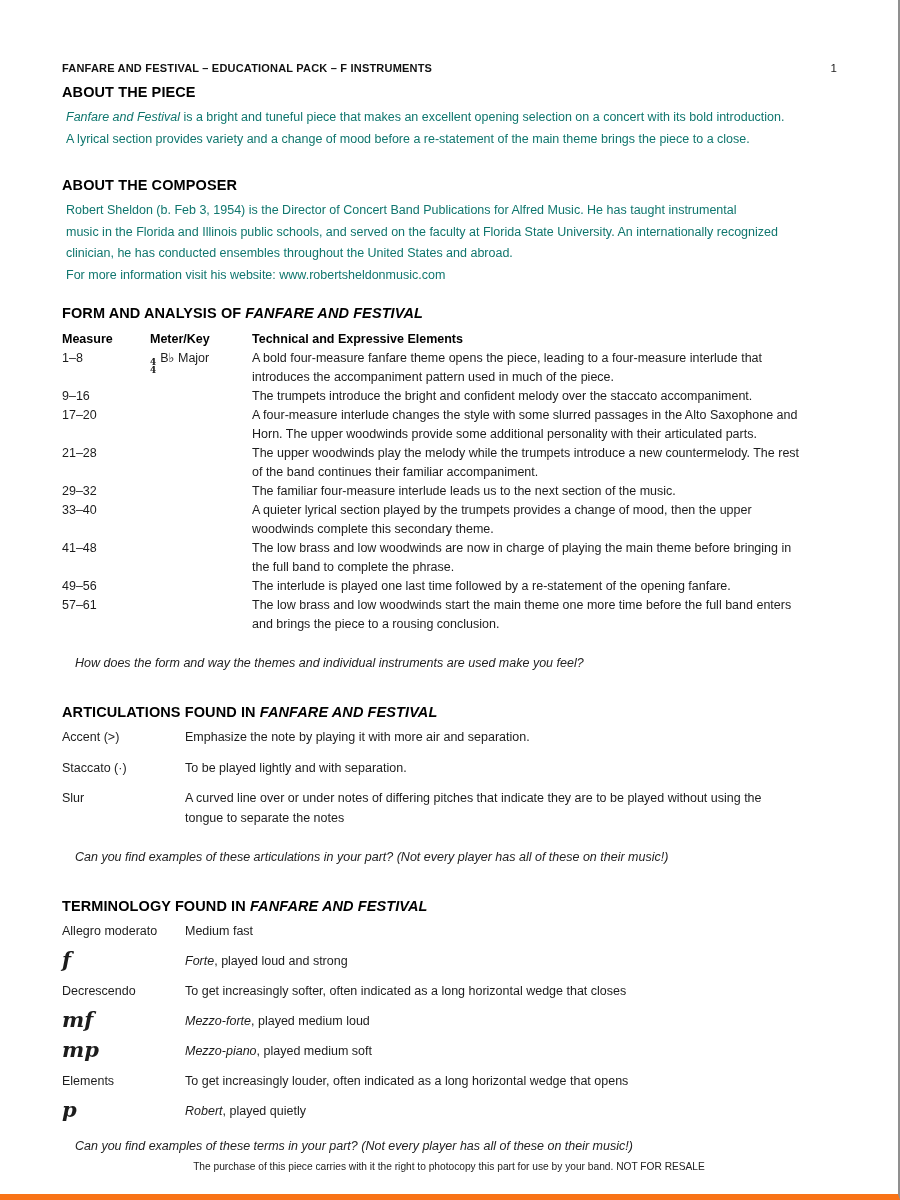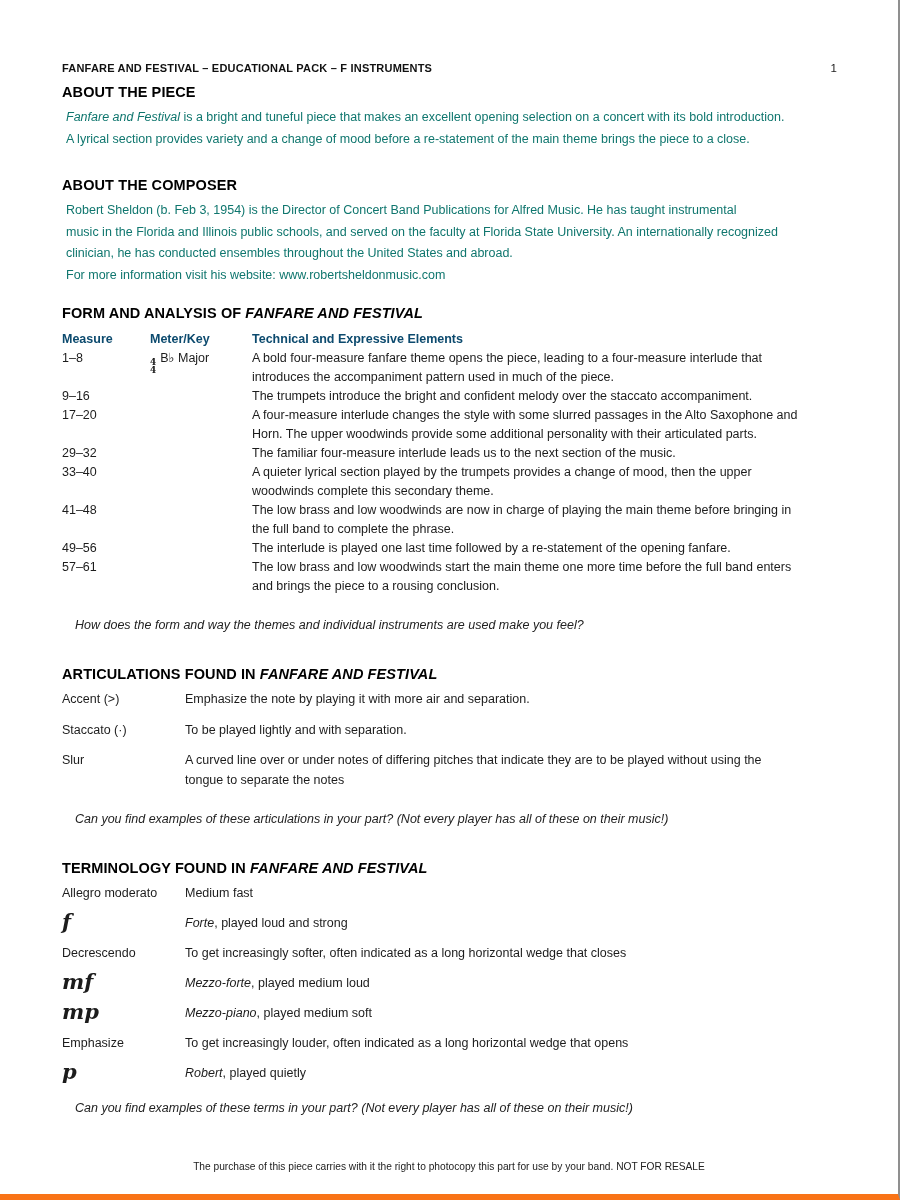--- a/index.html
+++ b/index.html
@@ -20,21 +20,21 @@
   .h-form{margin:19px 0 9px;}
   .h-artic{margin:31px 0 8px;}
   .h-term{margin:31px 0 8px;}
   p.body{margin:4px;font-size:12.5px;line-height:21.5px;color:#0f766e;}
   p.body .ital{font-style:italic;}
   .ftable{font-size:12.5px;line-height:19px;}
   .frow{display:flex;align-items:flex-start;}
   .fcol1{width:88px;flex-shrink:0;}
   .fcol2{width:102px;flex-shrink:0;}
   .fcol3{flex:1;}
-  .fhead{font-weight:700;color:#0c4a6e;}
+  .fhead{font-weight:700;color:#000000;}
   .timesig{display:inline-flex;flex-direction:column;vertical-align:-3px;margin-right:4px;
     font-family:"DejaVu Serif", serif;font-weight:700;font-size:9px;line-height:7.5px;text-align:center;}
   .question{margin:20px 0 0 13px;font-size:12.5px;line-height:19px;font-style:italic;color:#222;}
   .q-term{margin-top:5px;}
   .dlist{margin-top:6px;font-size:12.5px;line-height:19.5px;}
   .drow{display:flex;align-items:flex-start;}
   .a-row{margin-bottom:11px;}
   .t-row{height:30px;}
   .dterm{width:123px;flex-shrink:0;}
   .ddef{flex:1;}
@@ -92,20 +92,26 @@
       <span class="fcol2"></span>
       <span class="fcol3 ml">The trumpets introduce the bright and confident melody over the staccato accompaniment.</span>
     </div>
     <div class="frow">
       <span class="fcol1">17–20</span>
       <span class="fcol2"></span>
       <span class="fcol3 ml">A four-measure interlude changes the style with some slurred passages in the Alto Saxophone and
 Horn. The upper woodwinds provide some additional personality with their articulated parts.</span>
     </div>
     <div class="frow">
+      <span class="fcol1">21–28</span>
+      <span class="fcol2"></span>
+      <span class="fcol3 ml">The upper woodwinds play the melody while the trumpets introduce a new countermelody. The rest
+of the band continues their familiar accompaniment.</span>
+    </div>
+    <div class="frow">
       <span class="fcol1">29–32</span>
       <span class="fcol2"></span>
       <span class="fcol3 ml">The familiar four-measure interlude leads us to the next section of the music.</span>
     </div>
     <div class="frow">
       <span class="fcol1">33–40</span>
       <span class="fcol2"></span>
       <span class="fcol3 ml">A quieter lyrical section played by the trumpets provides a change of mood, then the upper
 woodwinds complete this secondary theme.</span>
     </div>
@@ -171,21 +177,21 @@
     </div>
     <div class="drow t-row">
       <span class="dterm dyn">mf</span>
       <span class="ddef"><span class="ital">Mezzo-forte</span><span>, played medium loud</span></span>
     </div>
     <div class="drow t-row">
       <span class="dterm dyn">mp</span>
       <span class="ddef"><span class="ital">Mezzo-piano</span><span>, played medium soft</span></span>
     </div>
     <div class="drow t-row">
-      <span class="dterm">Emphasize</span>
+      <span class="dterm">Elements</span>
       <span class="ddef"><span class="ital"></span><span>To get increasingly louder, often indicated as a long horizontal wedge that opens</span></span>
     </div>
     <div class="drow t-row">
       <span class="dterm dyn">p</span>
       <span class="ddef"><span class="ital">Robert</span><span>, played quietly</span></span>
     </div>
   </div>
 
   <div class="question q-term">Can you find examples of these terms in your part? (Not every player has all of these on their music!)</div>
 

